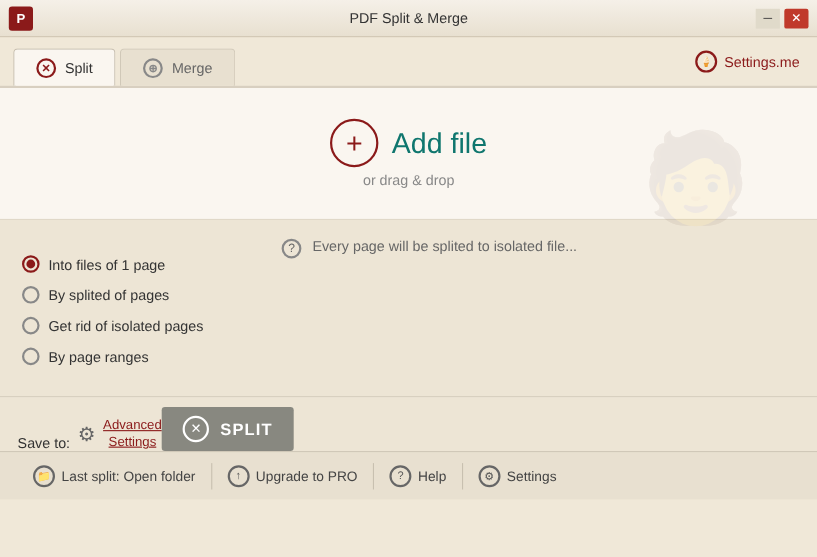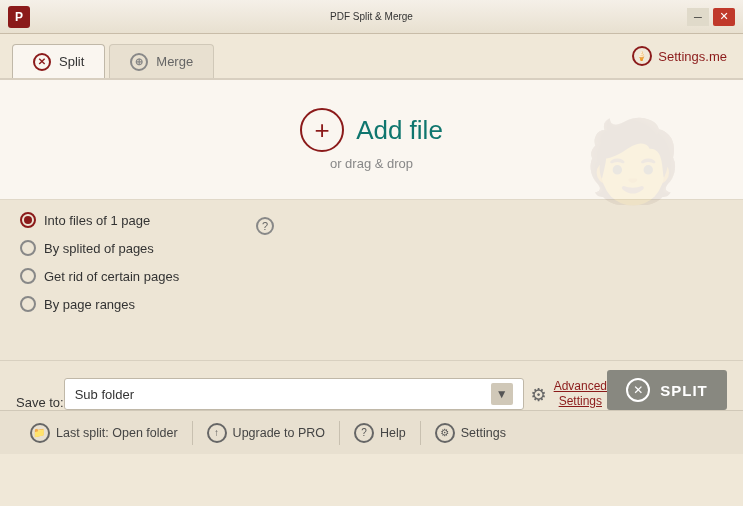--- a/index.html
+++ b/index.html
@@ -33,21 +33,21 @@
       background: #8b1a1a;
       border-radius: 3px;
       display: flex;
       align-items: center;
       justify-content: center;
       color: white;
       font-size: 12px;
       font-weight: bold;
     }
     .title-text {
-      font-size: 10px;
+      font-size: 13px;
       color: #333;
       position: absolute;
       left: 50%;
       transform: translateX(-50%);
     }
     .title-bar-controls {
       display: flex;
       gap: 4px;
     }
     .win-btn {
@@ -184,21 +184,21 @@
     }
 
     
     .options-area {
       background: #ede5d5;
       display: flex;
       height: 160px;
     }
     .radio-options {
       width: 240px;
-      padding: 12px 20px;
+      padding: 32px 20px;
       display: flex;
       flex-direction: column;
       gap: 12px;
     }
     .radio-row {
       display: flex;
       align-items: center;
       gap: 8px;
       cursor: pointer;
     }
@@ -429,40 +429,37 @@
       <span class="radio-label">Into files of 1 page</span>
     </div>
 
     <div class="radio-row">
       <div class="radio-btn"></div>
       <span class="radio-label">By splited of pages</span>
     </div>
 
     <div class="radio-row">
       <div class="radio-btn"></div>
-      <span class="radio-label">Get rid of certain pages</span>
+      <span class="radio-label">Get rid of isolated pages</span>
     </div>
 
     <div class="radio-row">
       <div class="radio-btn"></div>
       <span class="radio-label">By page ranges</span>
     </div>
   </div>
 
   <div class="description-area">
     <div class="question-icon">?</div>
+    <span class="description-text">Every page will be splited to isolated file...</span>
   </div>
 </div>
 
 <div class="bottom-bar">
   <span class="save-to-label">Save to:</span>
-  <div class="save-to-select">
-    <span class="save-to-value">Sub folder</span>
-    <div class="dropdown-arrow">▼</div>
-  </div>
   <div class="settings-gear">⚙</div>
   <div class="advanced-settings">
     <span class="advanced-link">Advanced</span>
     <span class="advanced-link">Settings</span>
   </div>
   <button class="split-btn">
     <div class="split-btn-icon">✕</div>
     <span class="split-btn-text">SPLIT</span>
   </button>
 </div>

